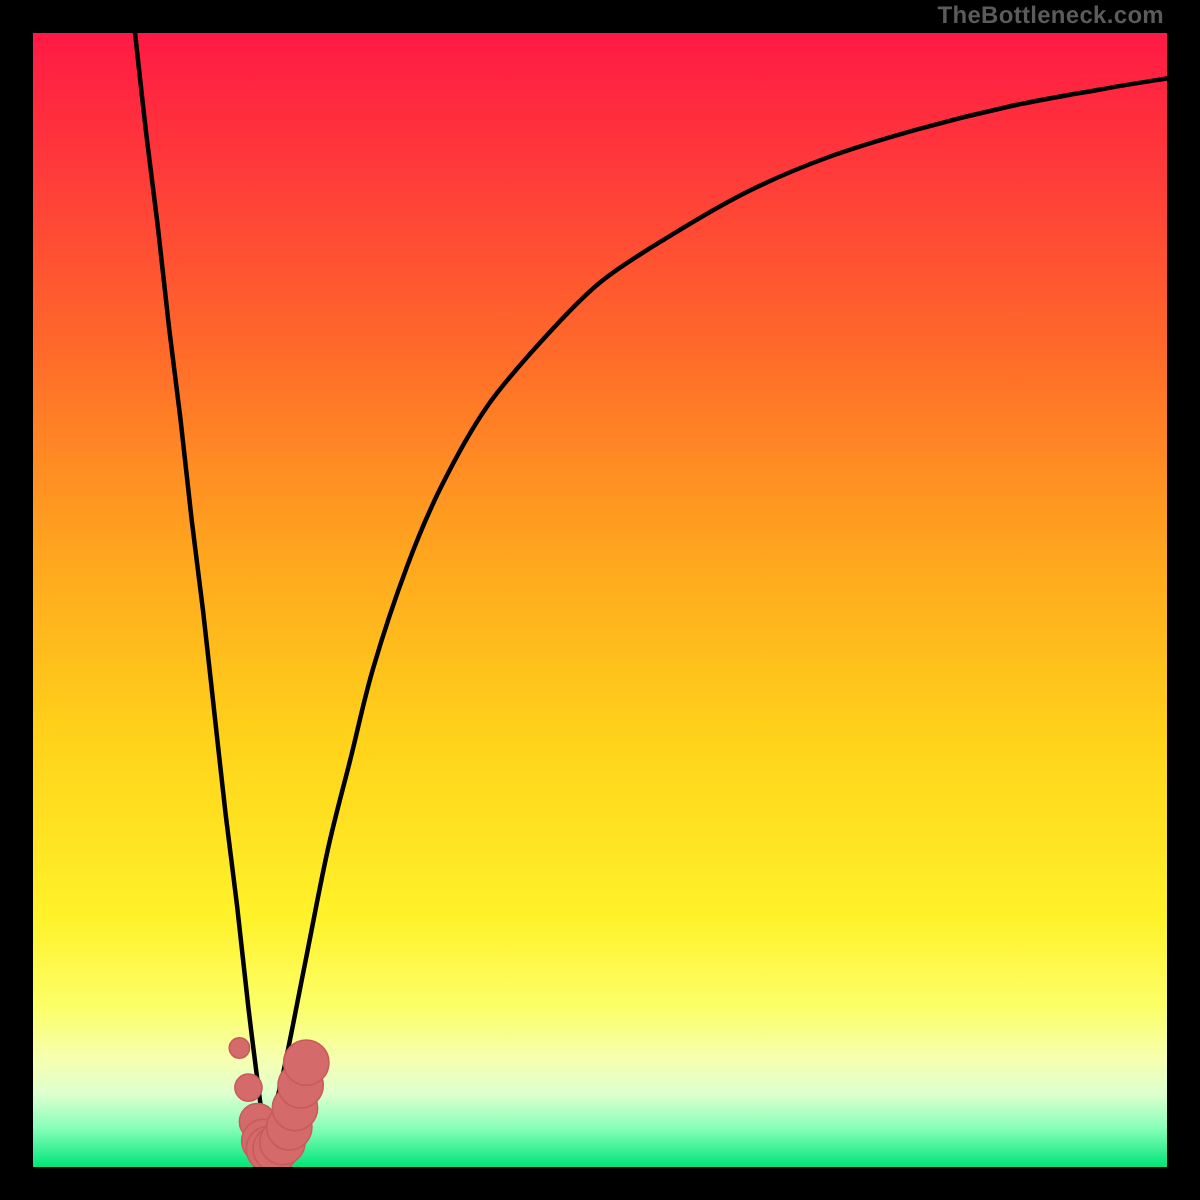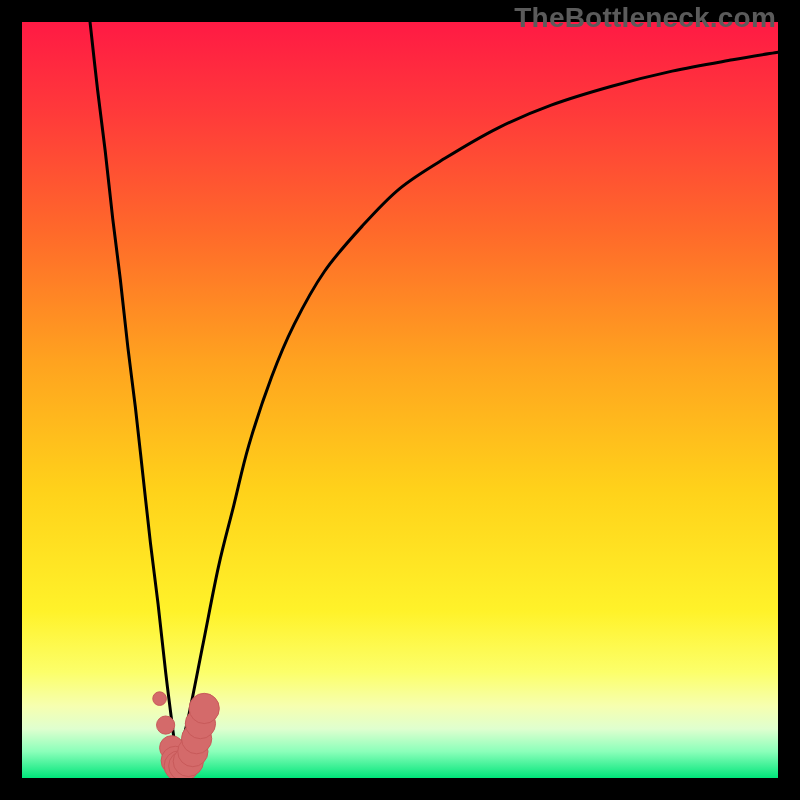--- a/index.html
+++ b/index.html
@@ -23,21 +23,21 @@
     left: 0;
     top: 0;
     width: 756px;
     height: 756px;
   }
   .watermark {
     position: absolute;
     top: 2px;
     right: 24px;
     font-family: Arial, Helvetica, sans-serif;
-    font-size: 28px;
+    font-size: 16px;
     font-weight: 600;
     color: #5b5b5b;
     letter-spacing: 0.2px;
     user-select: none;
   }
 </style>
 </head>
 <body>
 
 <div class="frame">

